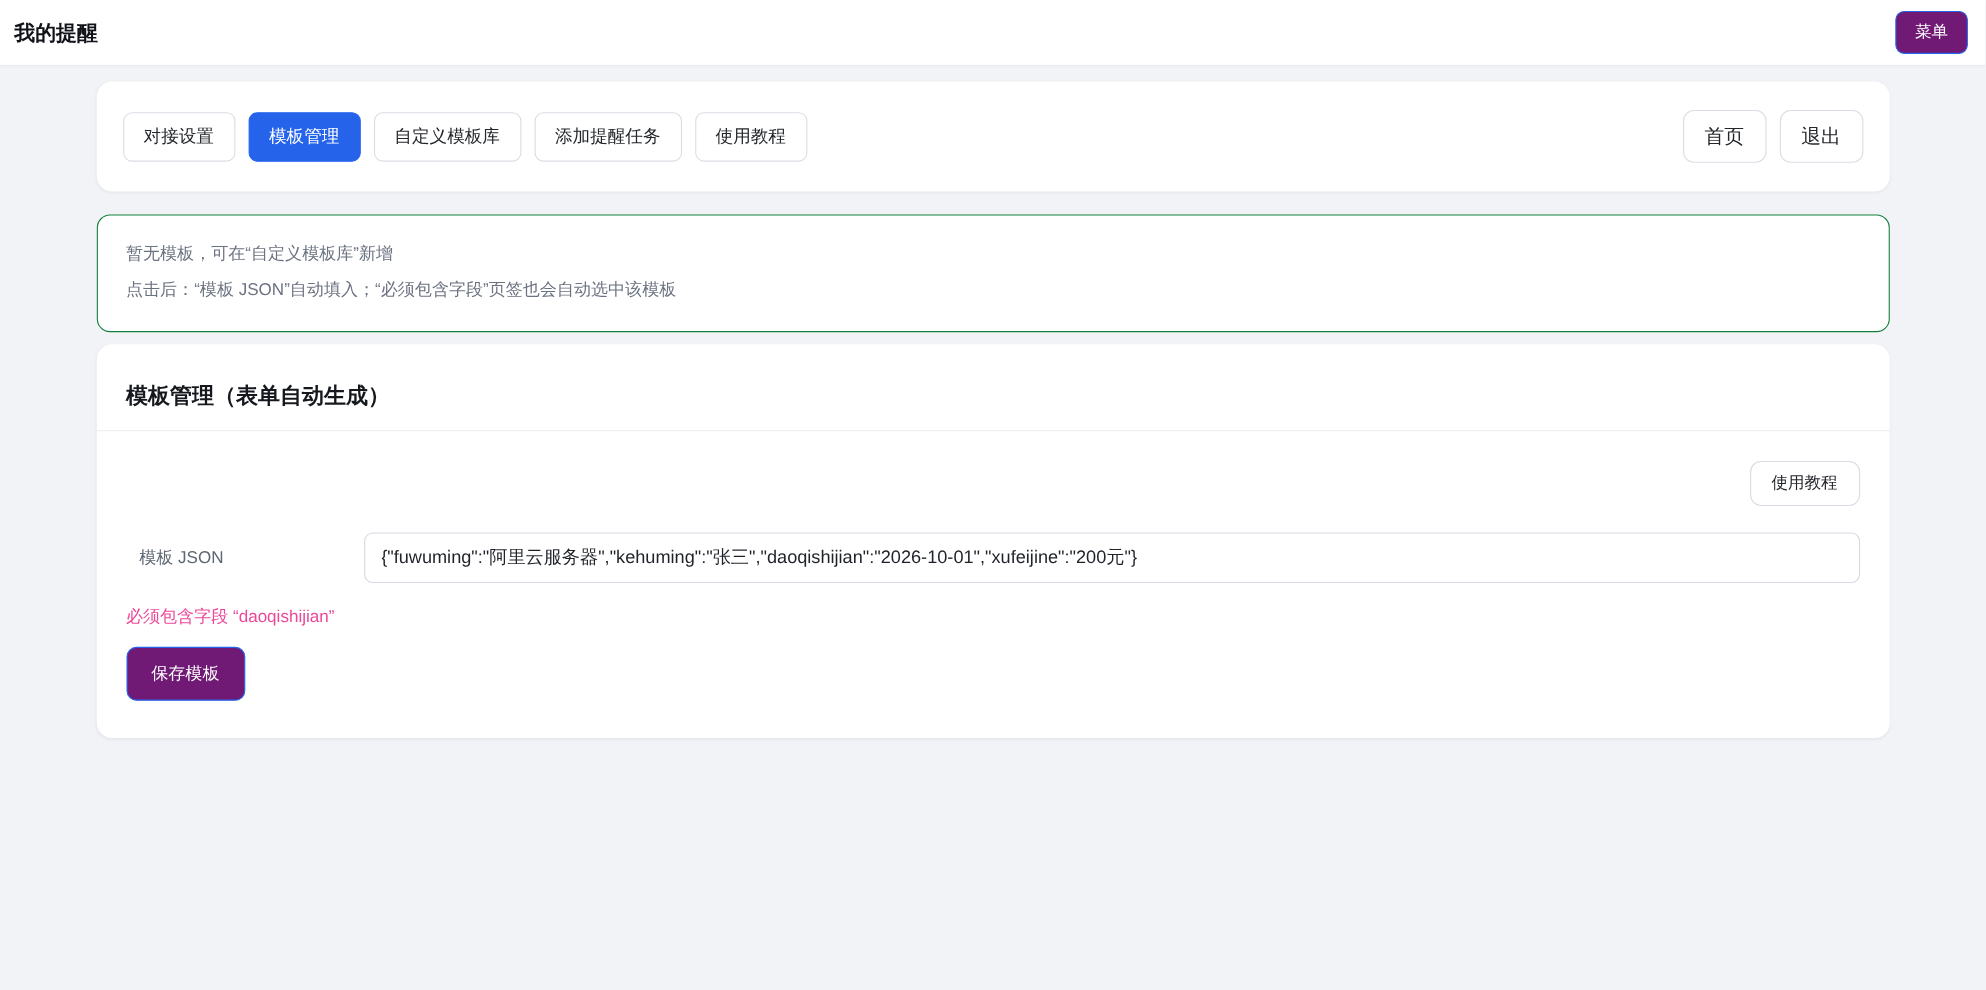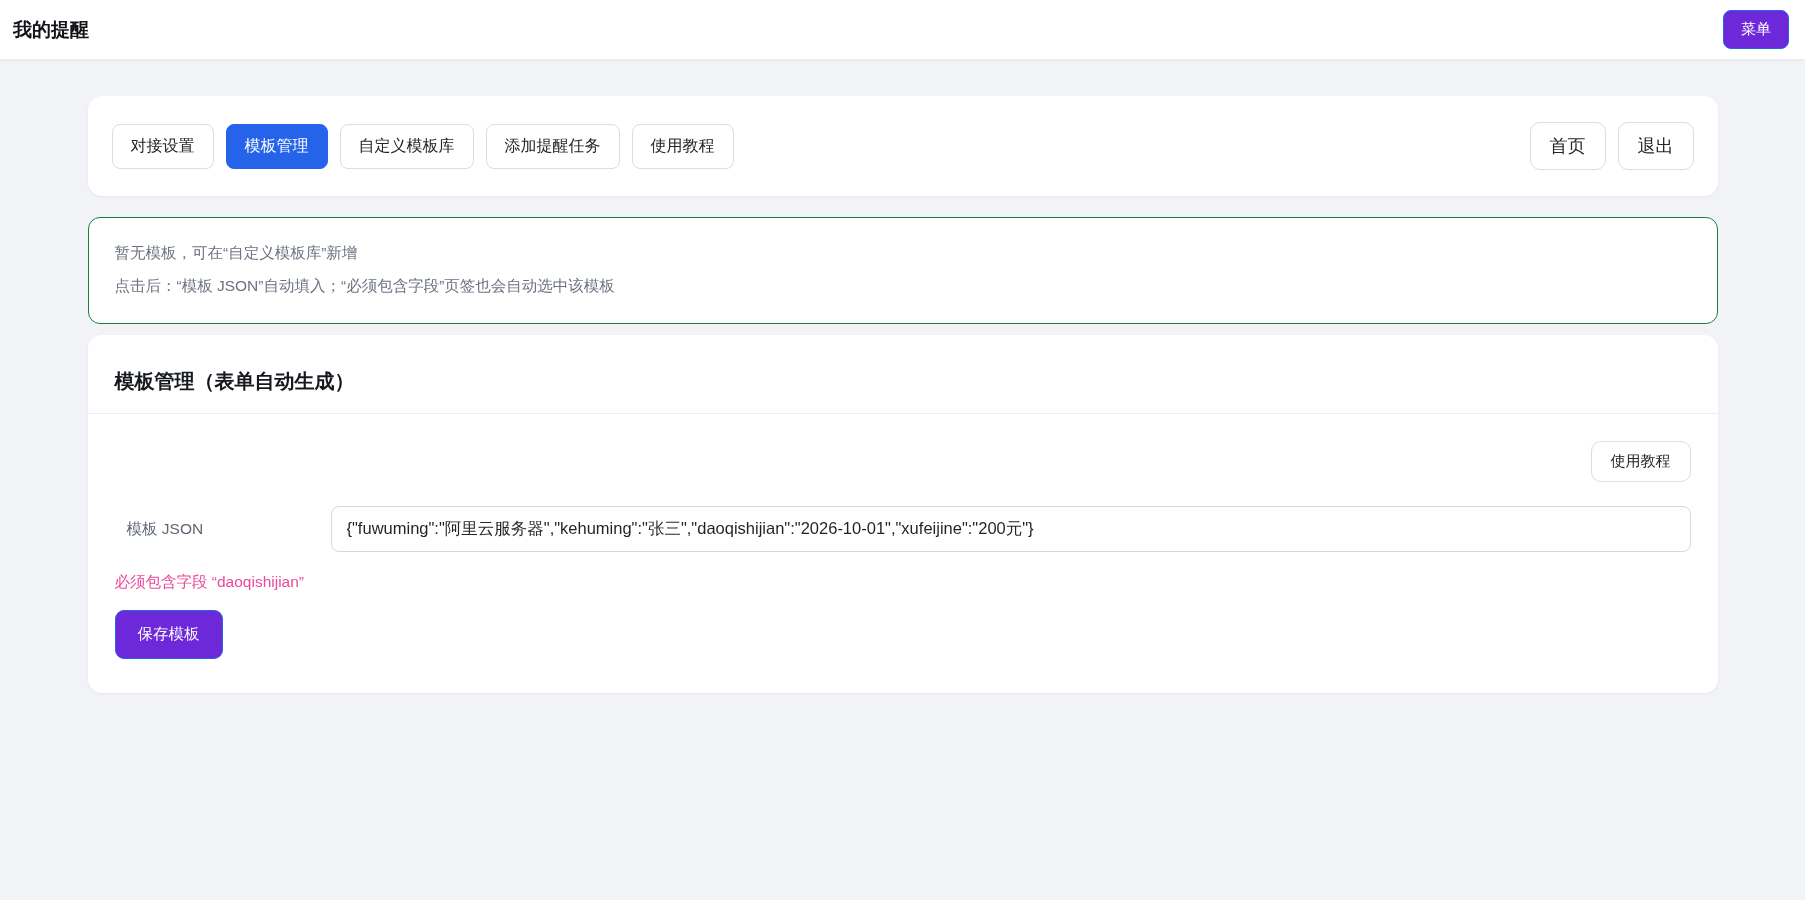--- a/index.html
+++ b/index.html
@@ -18,24 +18,24 @@
     padding:0 16px 0 13px;
     box-shadow:0 1px 2px rgba(16,24,40,.03);
   }
   .topbar-title { font-size:19px; font-weight:bold; color:#111318; }
   .btn {
     display:inline-flex; align-items:center; justify-content:center;
     border:1px solid #d9dee5; background:#fff; color:#23262b;
     border-radius:9px; cursor:pointer;
     font-family:inherit;
   }
-  .btn-primary { background:#6d28d9; border-color:#2563eb; color:#fff; }
+  .btn-primary { background:#701a75; border-color:#2563eb; color:#fff; }
   .menu-btn { padding:9px 17px; font-size:15px; border-radius:8px; }
   
-  .page { width:1630px; margin:0 auto; padding-top:36px; }
+  .page { width:1630px; margin:0 auto; padding-top:14px; }
   .card {
     background:#fff; border-radius:14px;
     box-shadow:0 1px 3px rgba(16,24,40,.05);
   }
   
   .tabs-card {
     display:flex; align-items:center; justify-content:space-between;
     padding:26px 24px; margin-bottom:21px;
   }
   .tabs-group { display:flex; gap:12px; }

